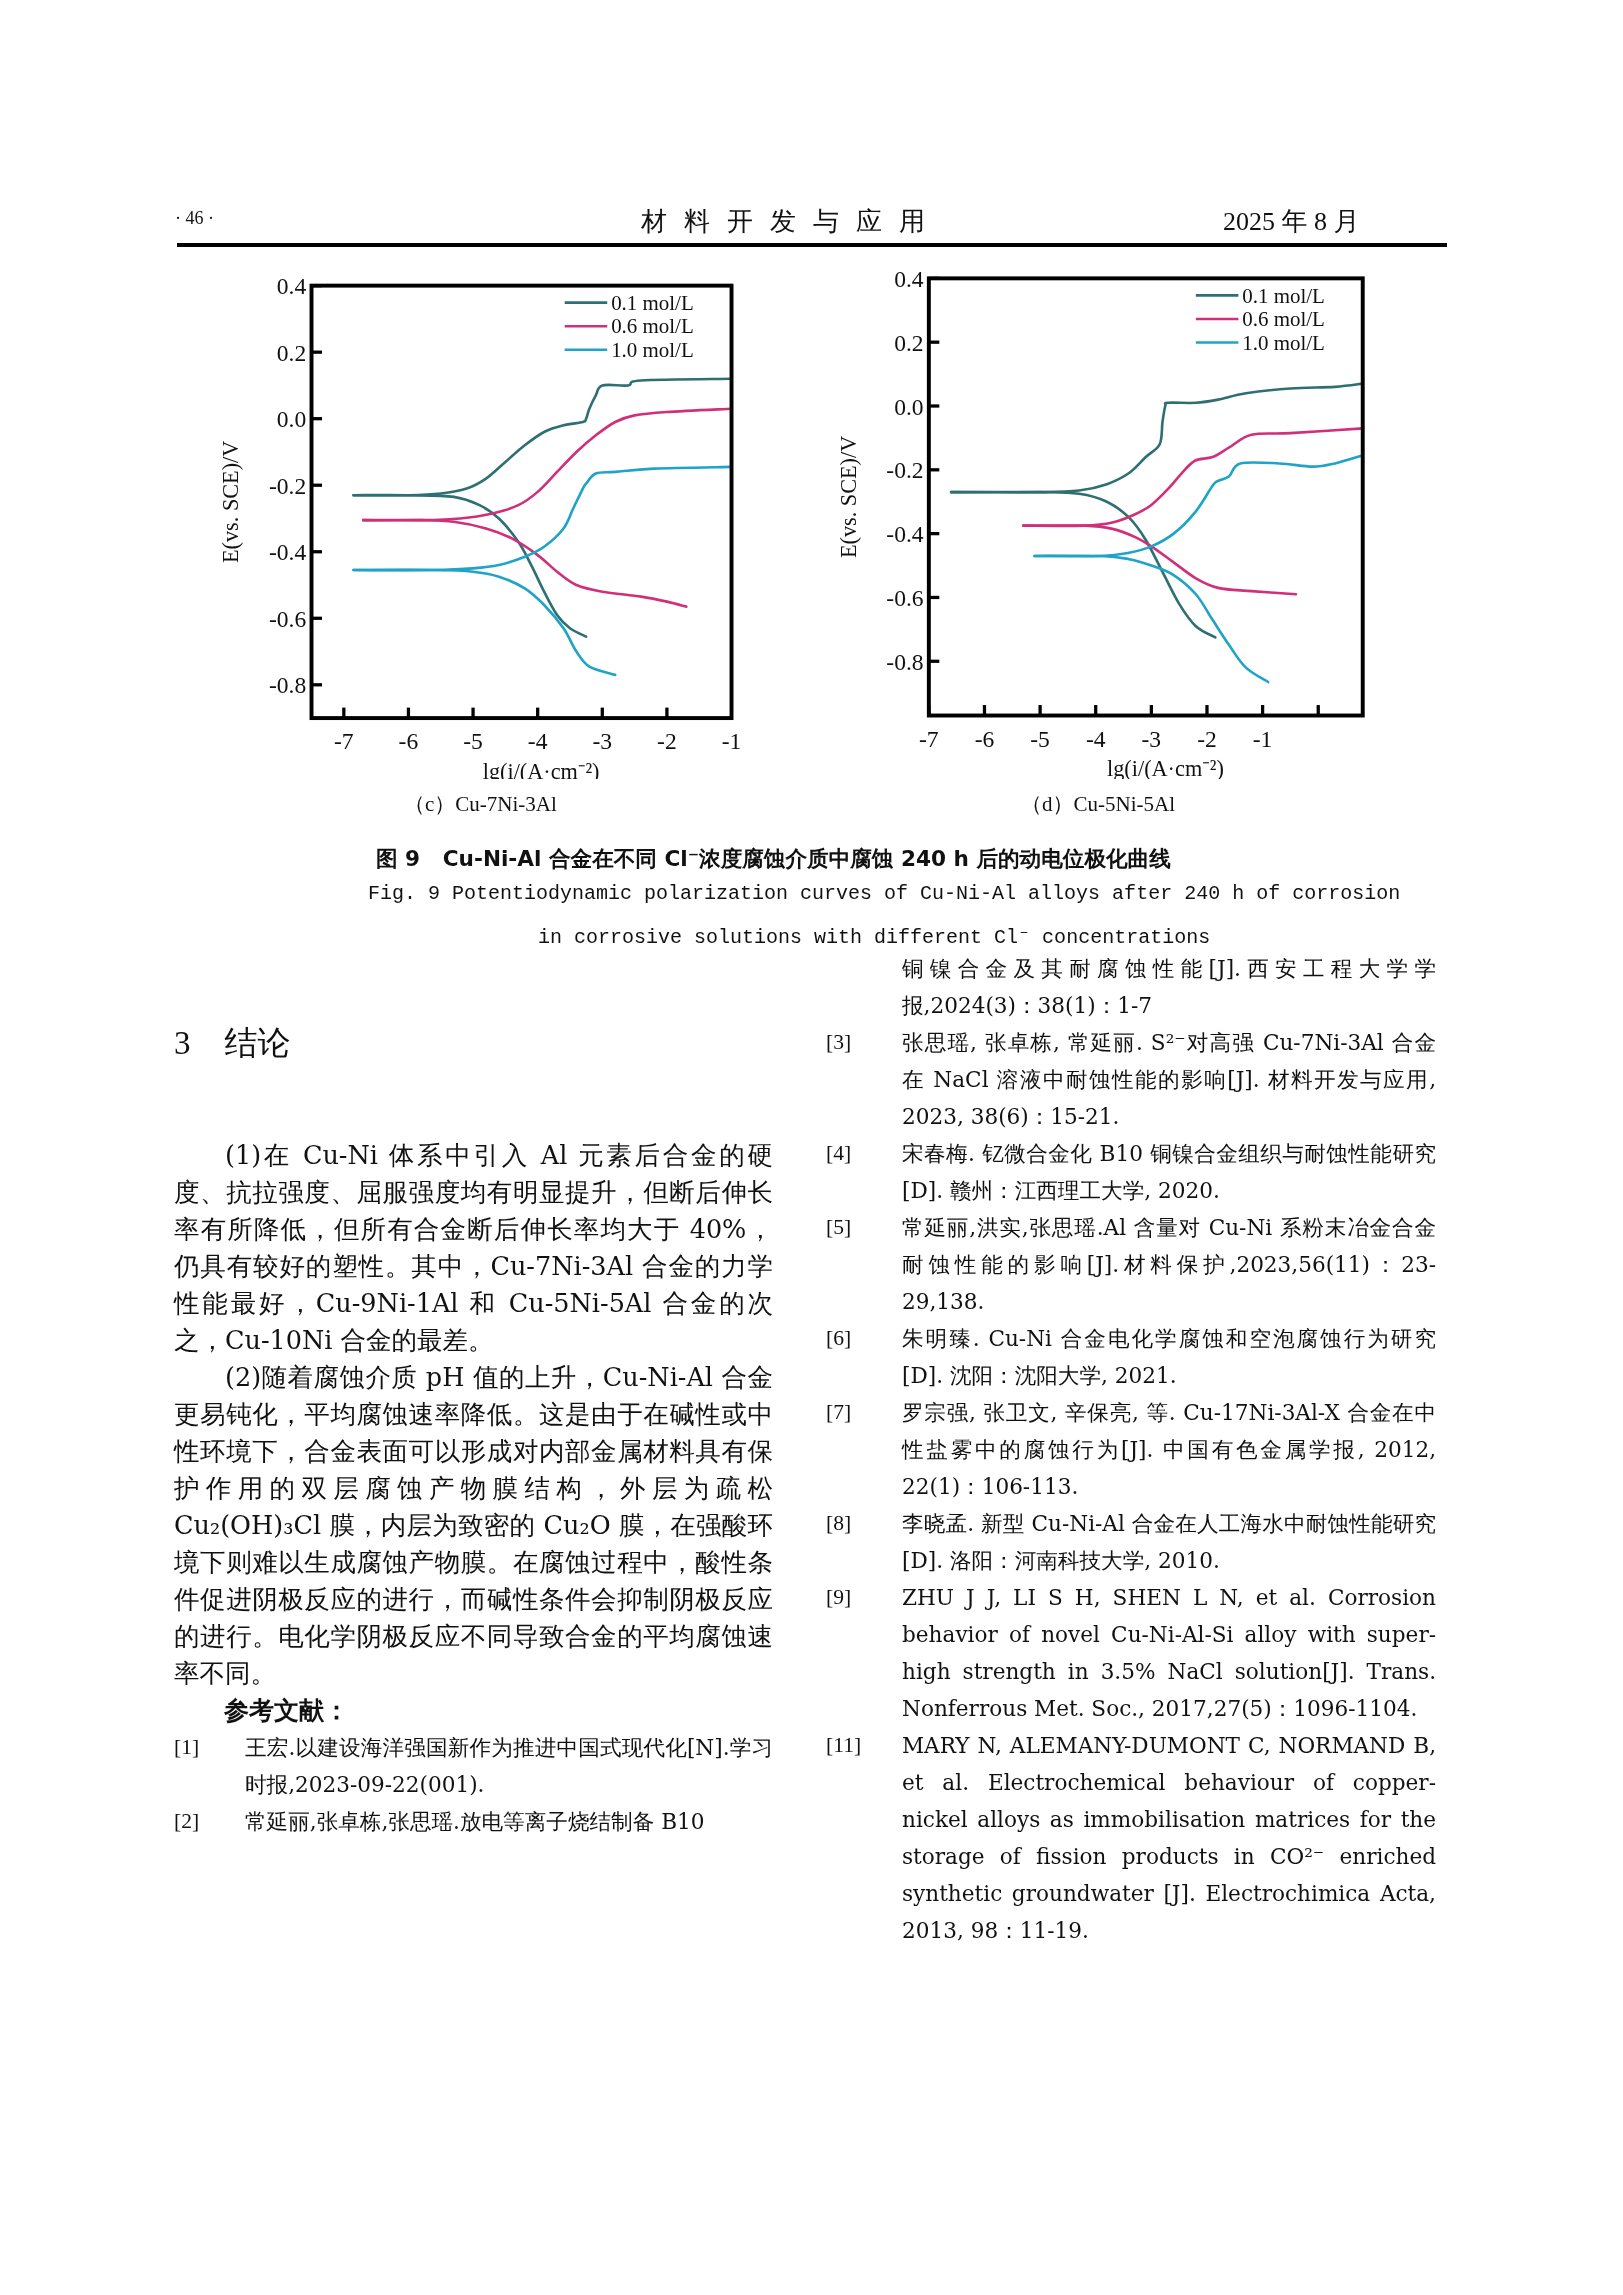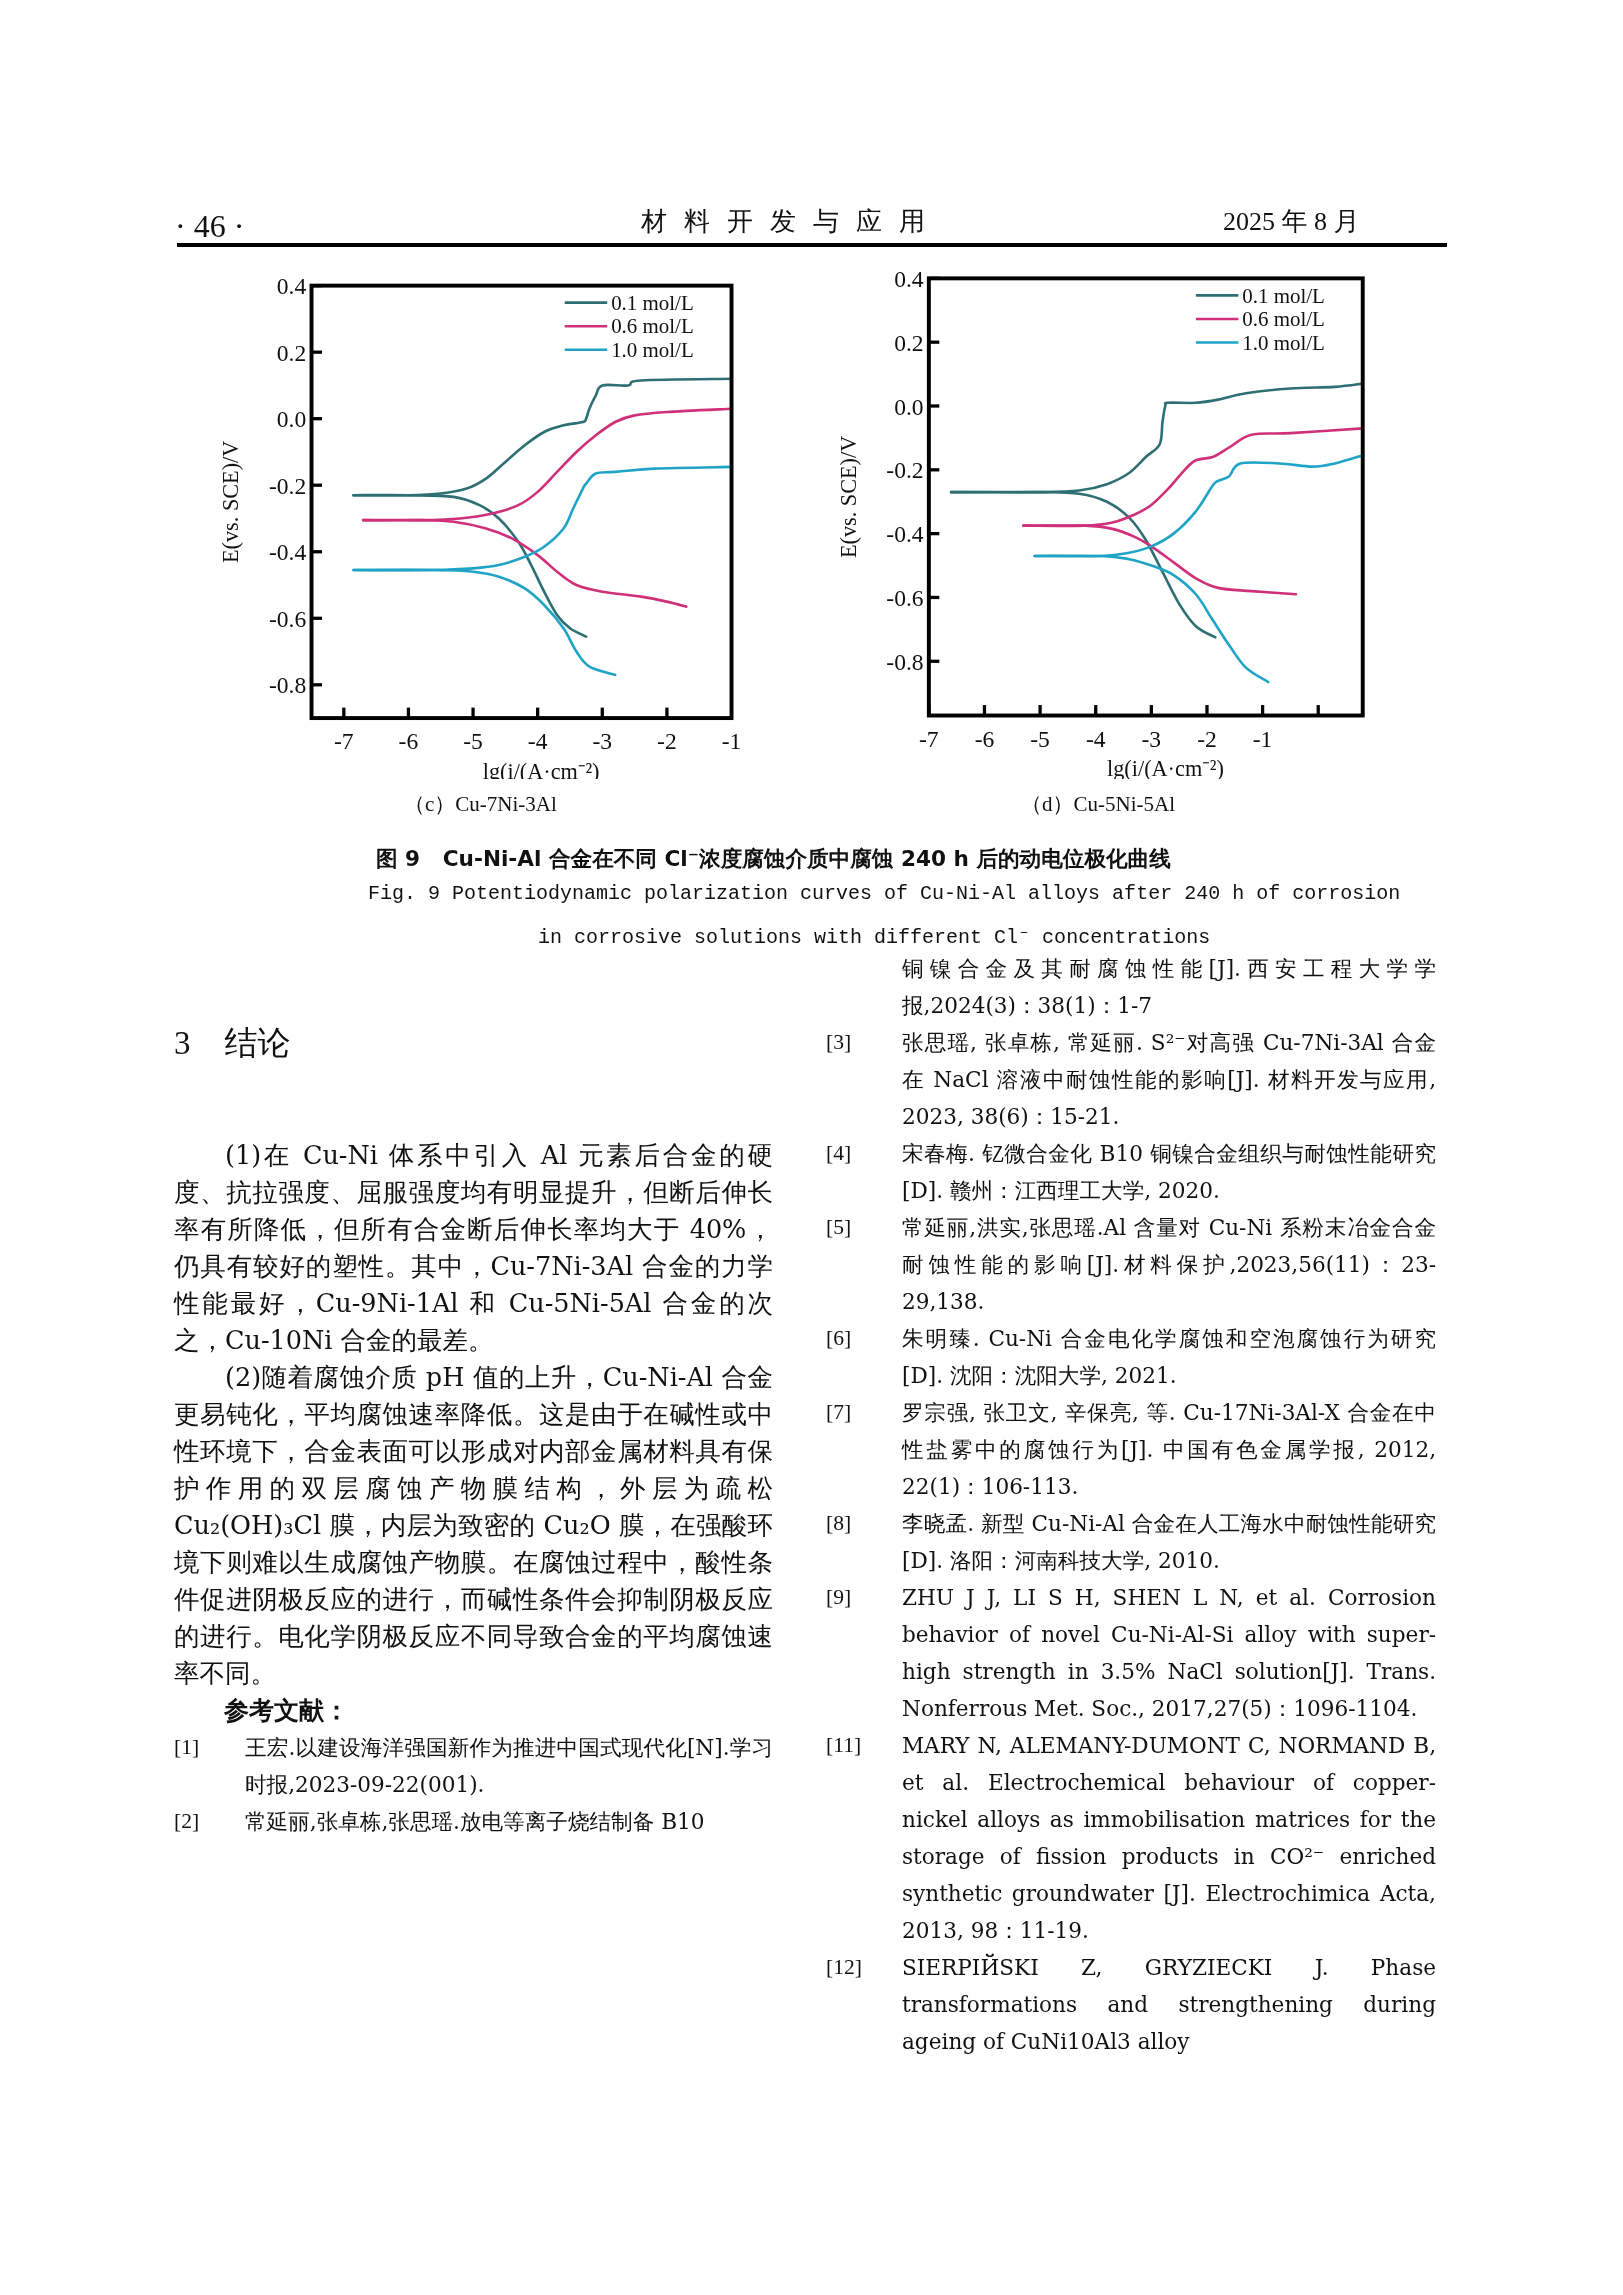--- a/index.html
+++ b/index.html
@@ -1,20 +1,20 @@
 <!DOCTYPE html>
 <html style="font-size:10.5px"><head>
 <meta charset="utf-8">
 <style>
   html, body { margin: 0; padding: 0; background: #ffffff; }
   body { width: 1623px; height: 2295px; position: relative; overflow: hidden; color: #111;
          font-family: "DejaVu Serif", "Liberation Serif", serif; }
   .abs { position: absolute; }
   
-  #hdr-page { left: 175px; top: 208px; font-size: 32px; font-family: "Liberation Serif", serif; }
+  #hdr-page { left: 175px; top: 208px; font-size: 18px; font-family: "Liberation Serif", serif; }
   #hdr-journal { left: 641px; top: 204px; font-size: 26px; letter-spacing: 17px; }
   #hdr-date { left: 1223px; top: 204px; font-size: 26px; font-family: "Liberation Serif", "DejaVu Serif", serif; }
   #hdr-rule { left: 177px; top: 243px; width: 1270px; height: 3.9px; background: #000; }
 
   
   .chart-svg { position: absolute; }
   .chart-svg text { font-family: "Liberation Serif", serif; fill: #111; }
   .subcap { font-size: 21px; font-family: "Liberation Serif", serif; }
   #cap-c { left: 404px; top: 790px; }
   #cap-d { left: 1021px; top: 790px; }
@@ -170,15 +170,14 @@
     <span>铜镍合金及其耐腐蚀性能[J].西安工程大学学报,2024(3)：38(1)：1-7</span>
   </div>
   <div class="ref"><span class="rn">[3]</span><span>张思瑶, 张卓栋, 常延丽. S²⁻对高强 Cu-7Ni-3Al 合金在 NaCl 溶液中耐蚀性能的影响[J]. 材料开发与应用, 2023, 38(6)：15-21.</span></div>
   <div class="ref"><span class="rn">[4]</span><span>宋春梅. 钇微合金化 B10 铜镍合金组织与耐蚀性能研究[D]. 赣州：江西理工大学, 2020.</span></div>
   <div class="ref"><span class="rn">[5]</span><span>常延丽,洪实,张思瑶.Al 含量对 Cu-Ni 系粉末冶金合金耐蚀性能的影响[J].材料保护,2023,56(11)：23-29,138.</span></div>
   <div class="ref"><span class="rn">[6]</span><span>朱明臻. Cu-Ni 合金电化学腐蚀和空泡腐蚀行为研究[D]. 沈阳：沈阳大学, 2021.</span></div>
   <div class="ref"><span class="rn">[7]</span><span>罗宗强, 张卫文, 辛保亮, 等. Cu-17Ni-3Al-X 合金在中性盐雾中的腐蚀行为[J]. 中国有色金属学报, 2012, 22(1)：106-113.</span></div>
   <div class="ref"><span class="rn">[8]</span><span>李晓孟. 新型 Cu-Ni-Al 合金在人工海水中耐蚀性能研究[D]. 洛阳：河南科技大学, 2010.</span></div>
   <div class="ref en"><span class="rn">[9]</span><span>ZHU J J, LI S H, SHEN L N, et al. Corrosion behavior of novel Cu-Ni-Al-Si alloy with super-high strength in 3.5% NaCl solution[J]. Trans. Nonferrous Met. Soc., 2017,27(5)：1096-1104.</span></div>
   <div class="ref en"><span class="rn">[11]</span><span>MARY N, ALEMANY-DUMONT C, NORMAND B, et al. Electrochemical behaviour of copper-nickel alloys as immobilisation matrices for the storage of fission products in CO²⁻ enriched synthetic groundwater [J]. Electrochimica Acta, 2013, 98：11-19.</span></div>
-  <div class="ref en"><span class="rn">[12]</span><span>SIERPIЙSKI Z, GRYZIECKI J. Phase transformations and strengthening during ageing of CuNi10Al3 alloy</span></div>
 </div>
 
 
 </body></html>

